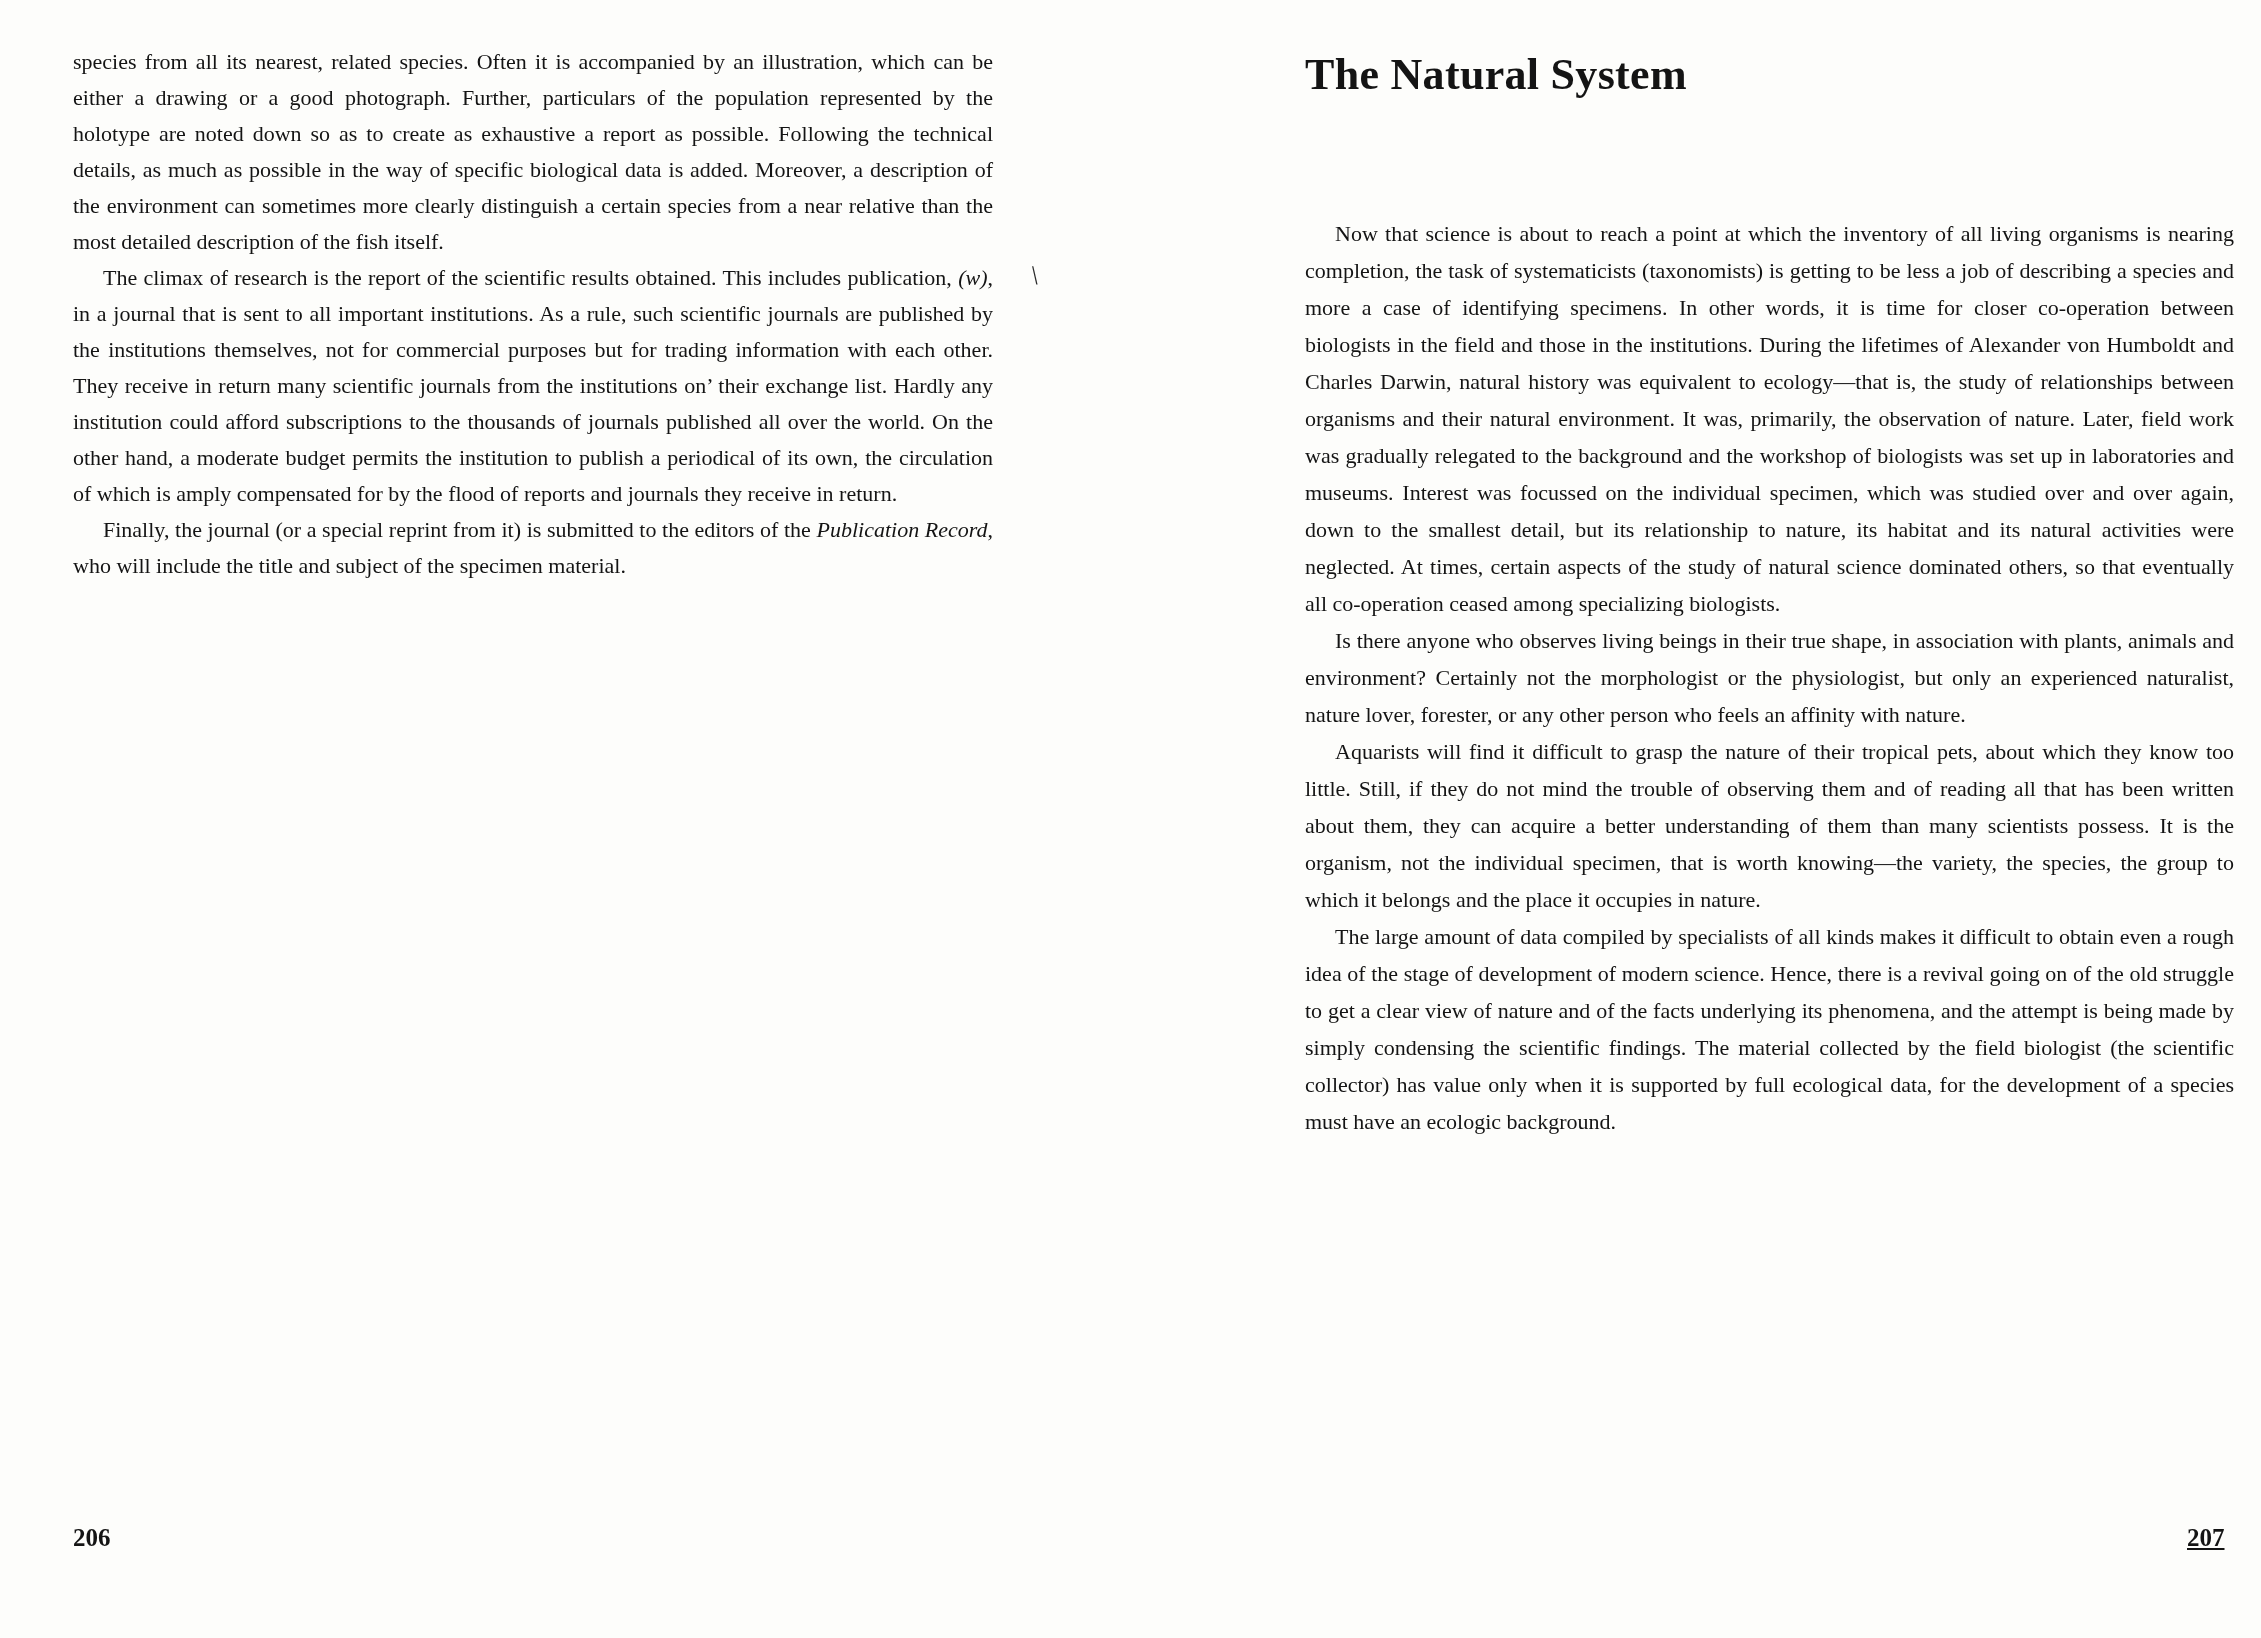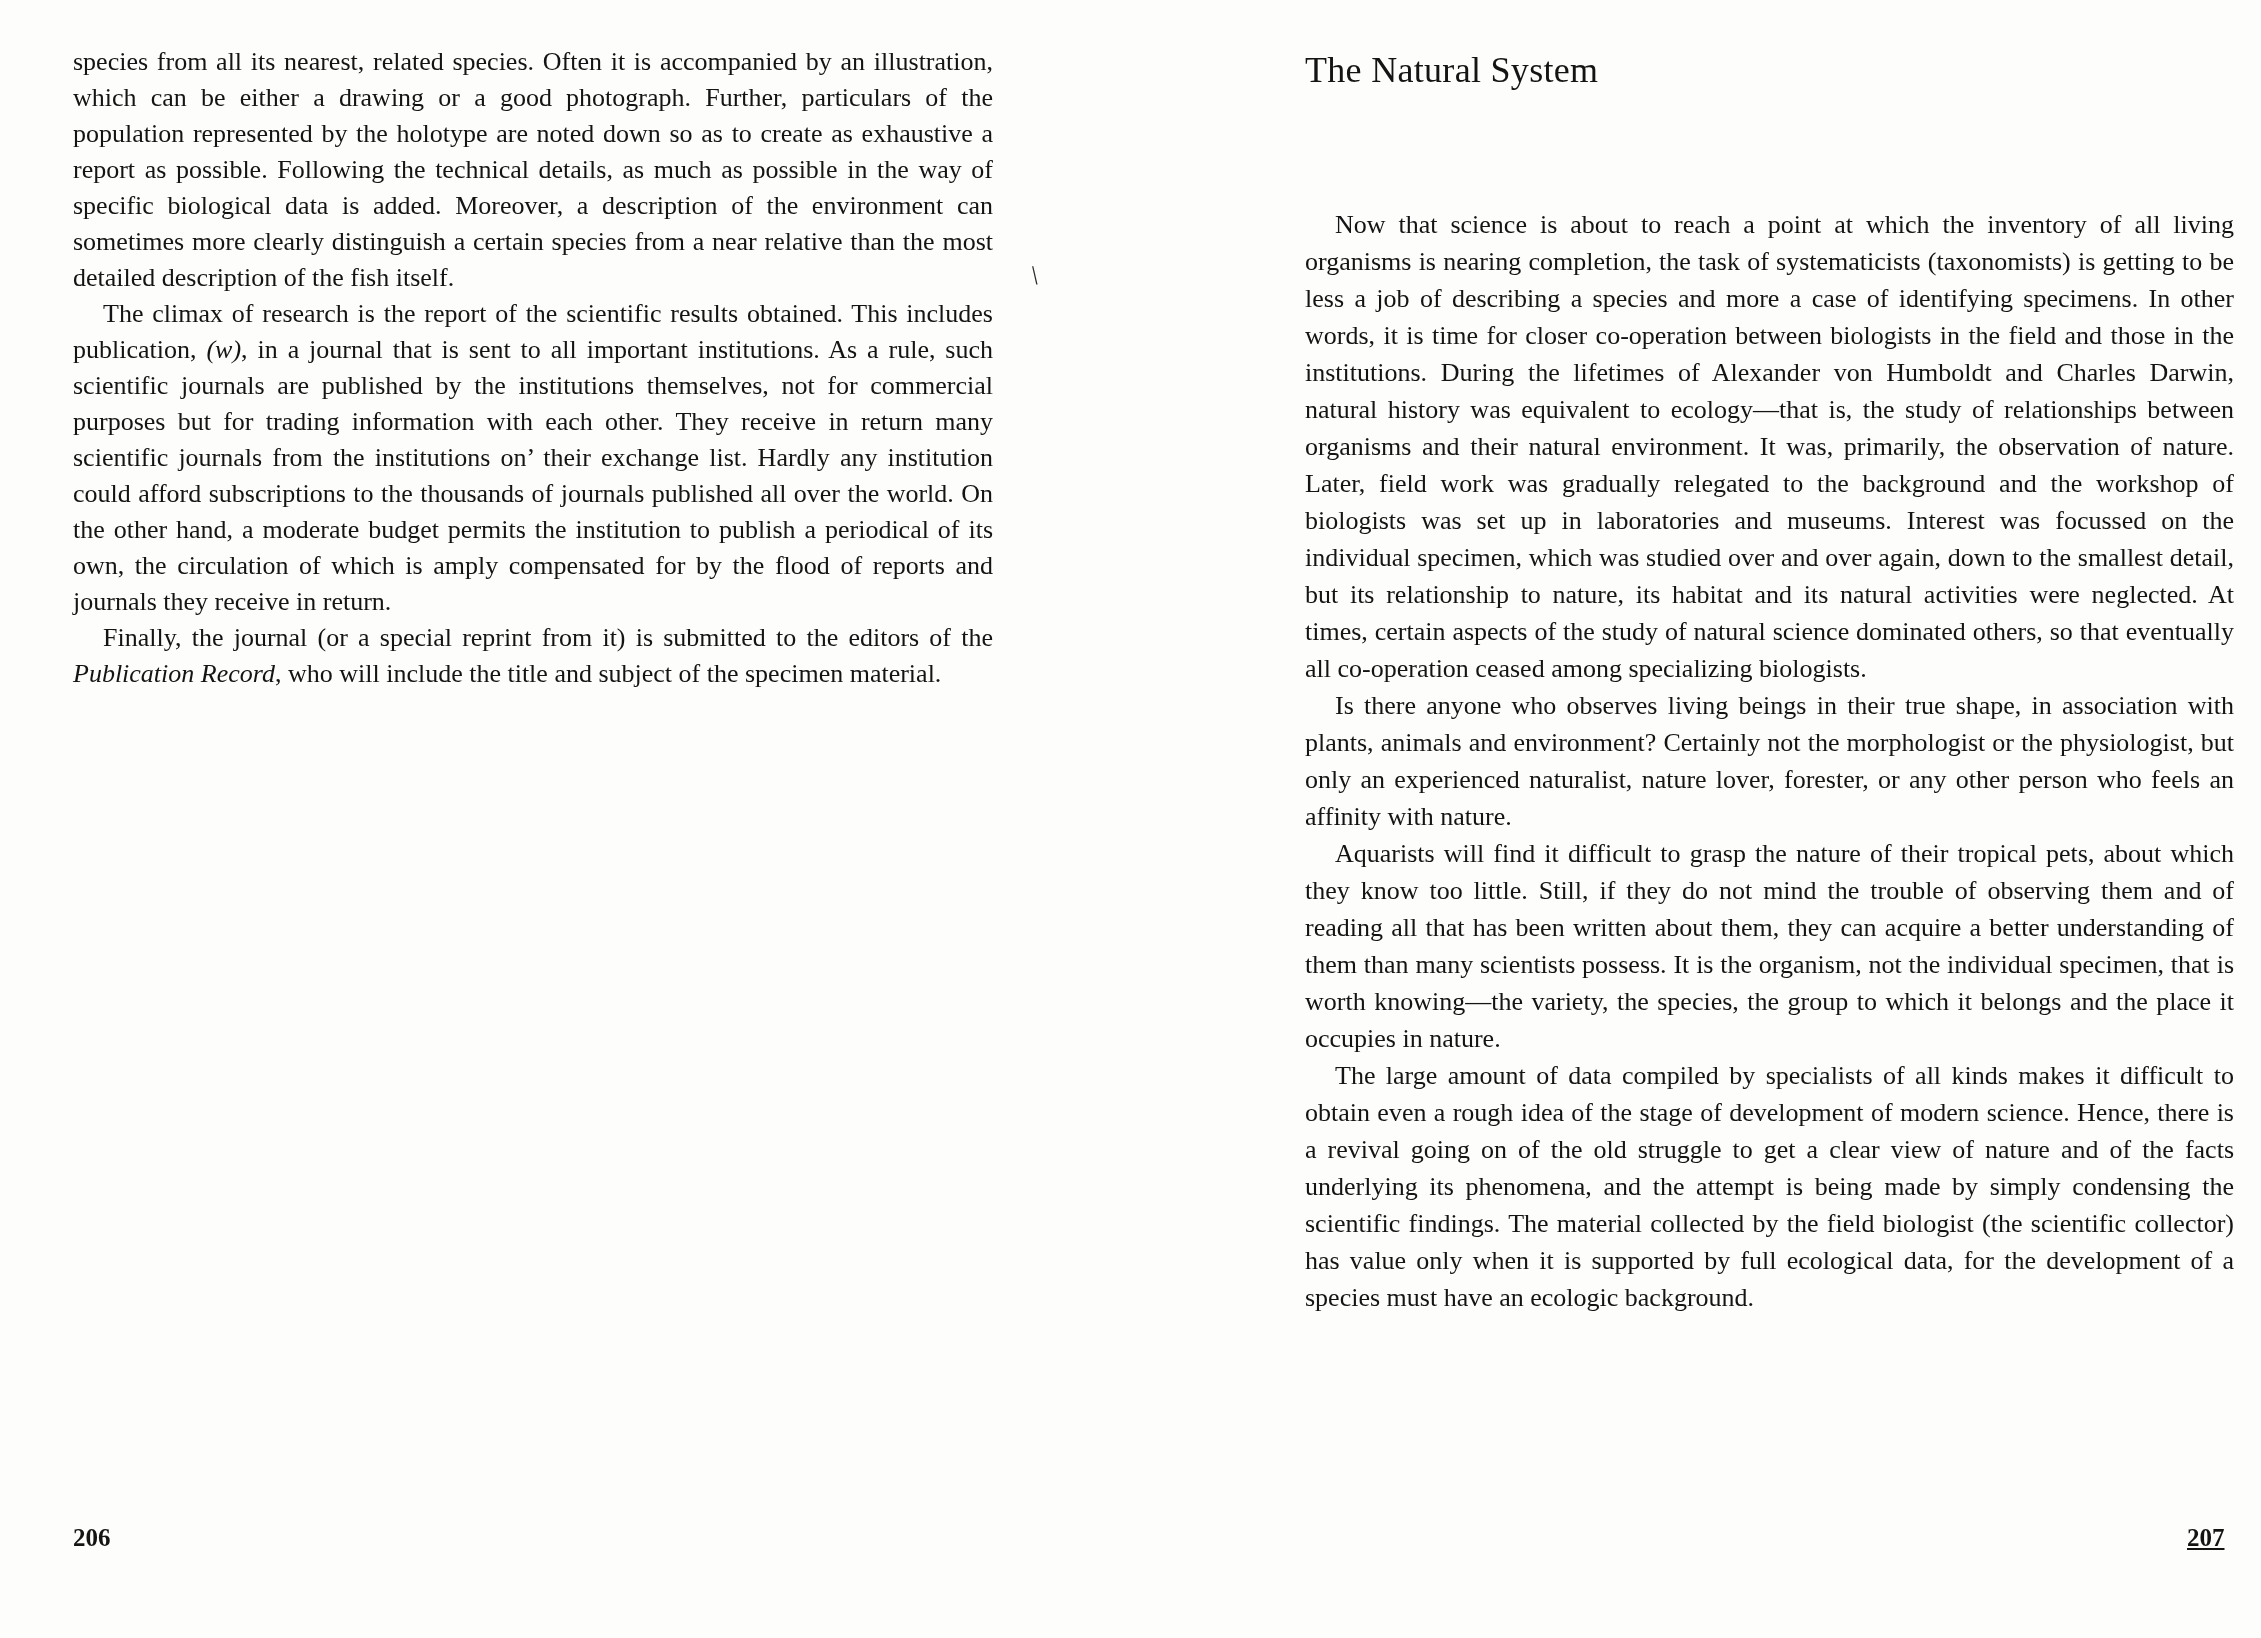--- a/index.html
+++ b/index.html
@@ -22,21 +22,21 @@
     top: 44px;
     width: 920px;
   }
   .col-right {
     position: absolute;
     left: 1305px;
     top: 49px;
     width: 929px;
   }
   p.body-text {
-    font-size: 26px;
+    font-size: 22px;
     line-height: 36px;
     text-align: justify;
     margin: 0;
   }
   .col-right p.body-text {
     line-height: 37px;
   }
   .indent {
     text-indent: 30px;
   }
@@ -46,22 +46,22 @@
     margin: 29px 0 11.5px 0;
     letter-spacing: 0.3px;
   }
   .stray-mark {
     font-style: italic;
     font-weight: 400;
     font-size: 23px;
     margin-left: 22px;
   }
   .chapter-title {
-    font-size: 36px;
-    font-weight: 400;
+    font-size: 44px;
+    font-weight: 700;
     letter-spacing: 0.3px;
     margin: 0 0 115px 0;
   }
   .it {
     font-style: italic;
   }
   .pagenum {
     position: absolute;
     font-size: 25px;
     font-weight: 700;

